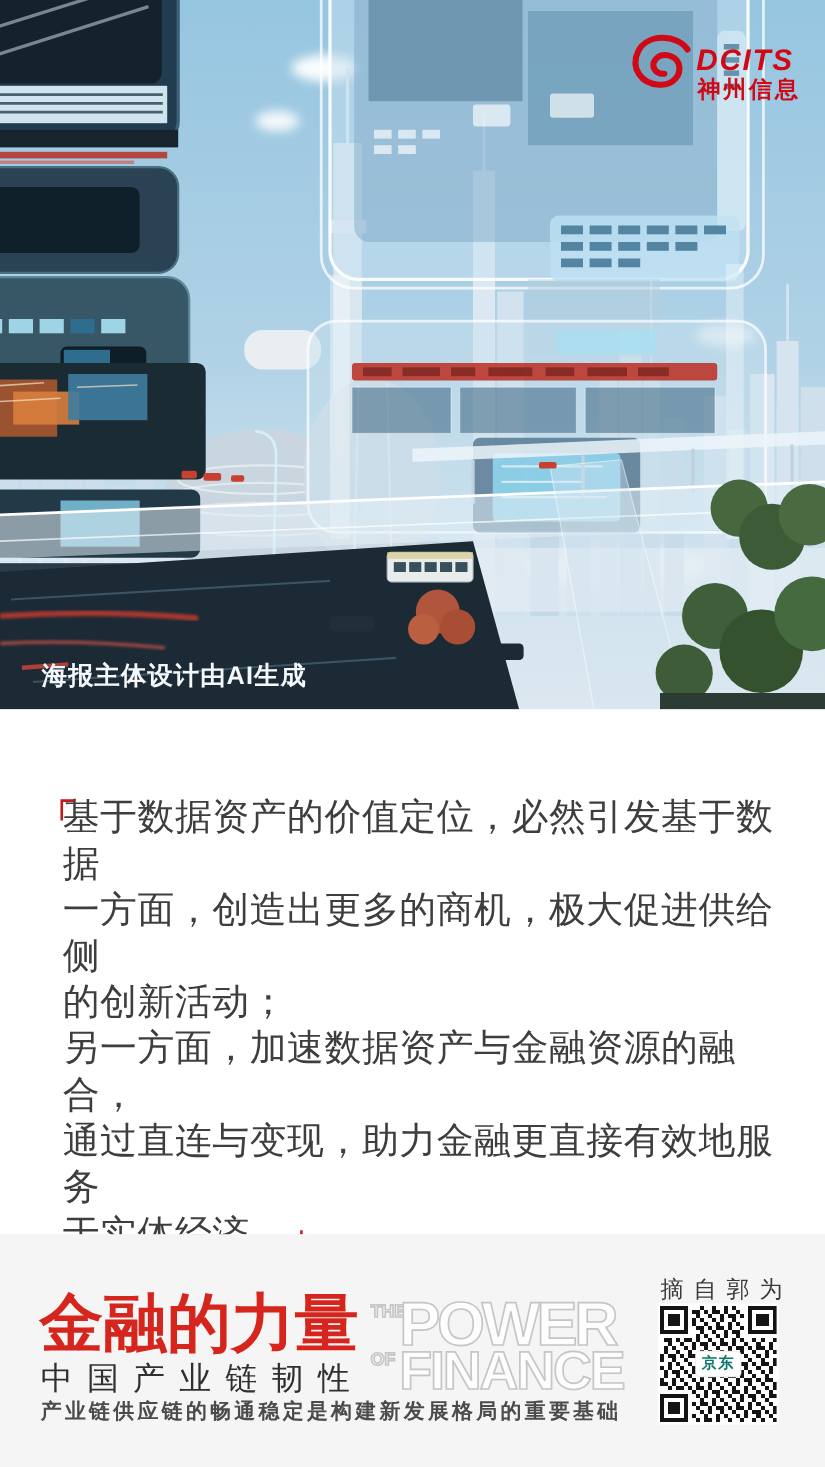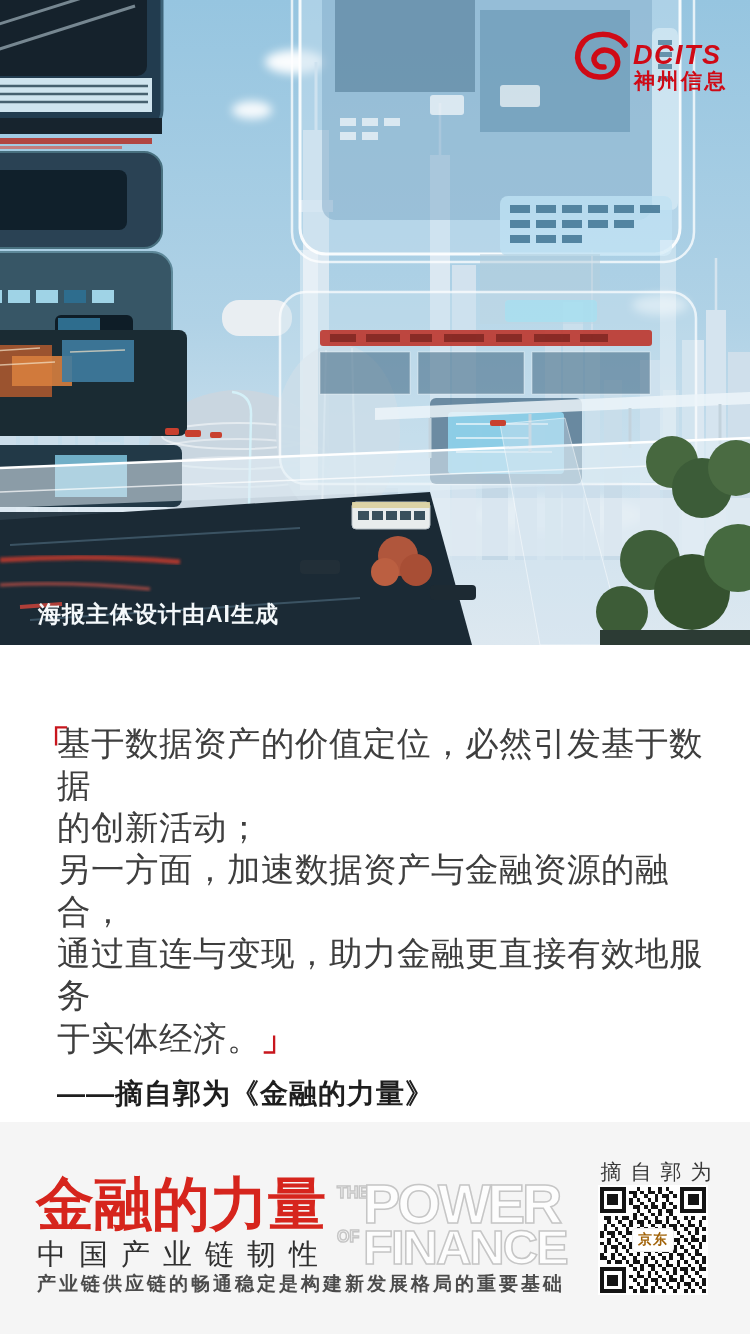--- a/index.html
+++ b/index.html
@@ -32,21 +32,21 @@
   .en-row{display:flex;align-items:flex-start;}
   .en-small{font-size:16px;font-weight:900;line-height:15px;width:26px;letter-spacing:0;padding-top:3px;}
   .en-big{font-size:56px;font-weight:900;line-height:44px;letter-spacing:-3px;}
   .en-big.second{font-size:49px;line-height:42px;letter-spacing:-2px;}
 
   .scan-label{position:absolute;left:591px;top:1158px;width:130px;text-align:center;font-size:21px;
               font-weight:500;color:#3a3a3a;letter-spacing:9px;text-indent:9px;white-space:nowrap;}
   .qr-wrap{position:absolute;left:598px;top:1185px;width:110px;height:110px;background:#ffffff;padding:2px;box-sizing:border-box;}
   .qr-wrap svg{display:block;width:106px;height:106px;}
   .qr-label{position:absolute;left:50%;top:50%;transform:translate(-50%,-50%);background:#ffffff;
-            padding:2px 5px;font-size:14px;font-weight:700;color:#a16207;letter-spacing:1px;
+            padding:2px 5px;font-size:14px;font-weight:700;color:#0f766e;letter-spacing:1px;
             border-radius:3px;box-shadow:0 0 0 1px #eee;white-space:nowrap;}
 </style>
 </head>
 <body>
 
 <div class="page">
 
   <div class="hero">
     <svg viewBox="0 0 750 645" preserveAspectRatio="none">
       <defs>
@@ -301,20 +301,21 @@
         <text x="634" y="88" font-size="21" font-weight="700" fill="#cf0a16" letter-spacing="2.5">神州信息</text>
       </g>
     </svg>
   </div>
 
   <div class="quote-section"></div>
   <div class="quote">
     <span class="qmark open">「</span>
     <div class="quote-lines">
       <p>基于数据资产的价值定位，必然引发基于数据</p>
+      <p>一方面，创造出更多的商机，极大促进供给侧</p>
       <p>的创新活动；</p>
       <p>另一方面，加速数据资产与金融资源的融合，</p>
       <p>通过直连与变现，助力金融更直接有效地服务</p>
       <p><span>于实体经济。</span><span class="qmark close">」</span></p>
     </div>
     <p class="attribution">——摘自郭为《金融的力量》</p>
   </div>
 
   <div class="footer"></div>
   <div class="f-title">金融的力量</div>

